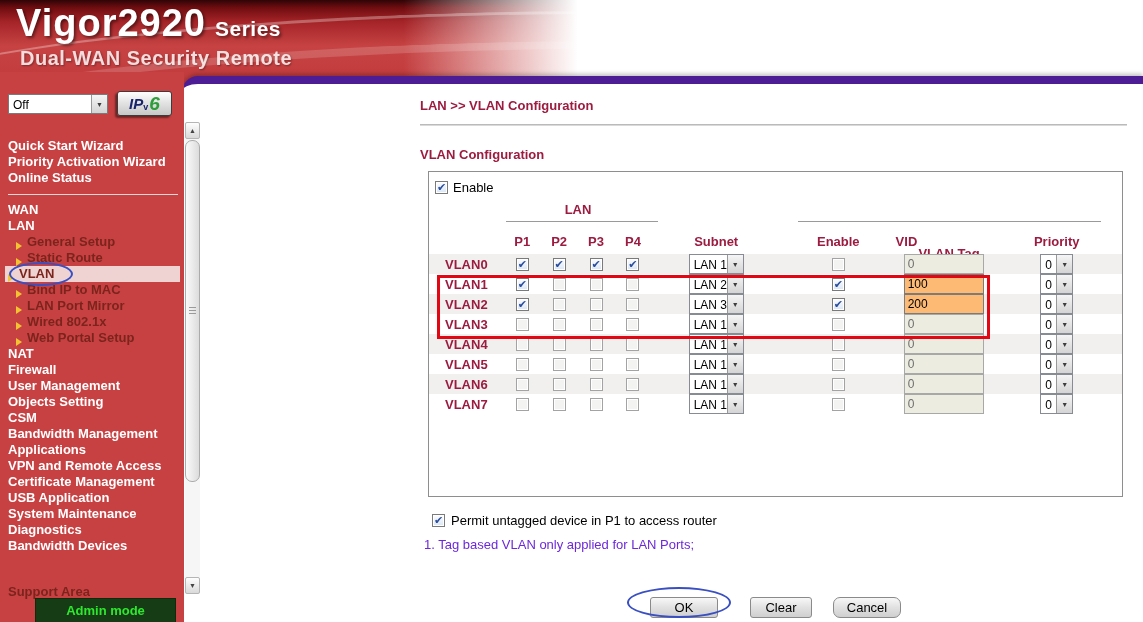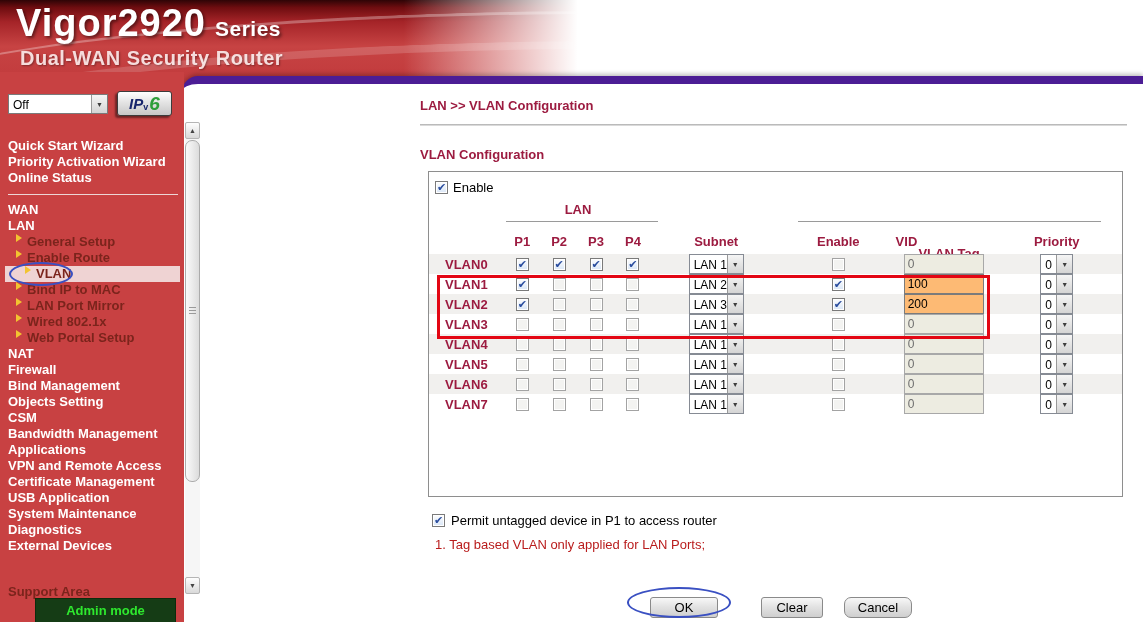--- a/index.html
+++ b/index.html
@@ -68,49 +68,49 @@
     color:#3d3d3d; font-size:7px; display:flex; align-items:center; justify-content:center; }
 
   
   .vid-input { width:80px; height:20px; border:1px solid #7b7b7b; font-family:"Liberation Sans",sans-serif;
     font-size:12px; padding:0 3px; margin-left:8px; background:#fdba74; color:#000; }
   .vid-input.dis { background:#edece1; border-color:#a8a8a8; color:#6e6e6e; }
 
   
   .permit-row { position:absolute; left:250px; top:429px; display:flex; align-items:center; gap:6px;
     font-size:13px; color:#000; }
-  .note { position:absolute; left:253px; font-size:13px; color:#b91c1c; }
+  .note { position:absolute; left:242px; font-size:13px; color:#6d28d9; }
   .note-1 { top:453px; } .note-2 { top:476px; }
   .btn-row { position:absolute; left:468px; top:513px; display:flex; }
   .btn { height:21px; font-family:"Liberation Sans",sans-serif; font-size:13px; color:#000;
     background:linear-gradient(180deg,#f8f8f8,#e3e3e3 45%,#cfcfcf); border:1px solid #8a8a8a;
     border-radius:3px; cursor:pointer; }
-  .btn-ok { width:68px; } .btn-clear { width:62px; margin-left:43px; } .btn-cancel { width:68px; margin-left:21px;border-radius:7px; }
+  .btn-ok { width:68px; } .btn-clear { width:62px; margin-left:32px; } .btn-cancel { width:68px; margin-left:21px;border-radius:7px; }
 
   
   .sidebar { position:absolute; left:0; top:72px; width:184px; bottom:0; background:#c84142; z-index:3; overflow:hidden; }
   .mode-sel { position:absolute; left:8px; top:22px; width:100px; height:20px; display:inline-flex;
     border:1px solid #7a7a7a; background:#fff; align-items:stretch; }
   .mode-sel .sel-t { flex:1; }
   .ipv6-btn { position:absolute; left:117px; top:19px; width:55px; height:25px; border:1px solid #3c3c3c;
     border-radius:3px; background:linear-gradient(180deg,#ffffff,#e4e4e4 45%,#c7c7c7);
     box-shadow:-2px 2px 2px rgba(0,0,0,0.45); display:flex; align-items:center; justify-content:center;
     cursor:pointer; }
   .ipv6-ip { font-weight:bold; font-style:italic; font-size:15px; color:#17246b; }
   .ipv6-v { font-weight:bold; font-size:9px; color:#17246b; margin-top:6px; }
   .ipv6-six { font-weight:bold; font-style:italic; font-size:19px; color:#2e9e3a; margin-left:1px; }
   .side-links { position:absolute; left:8px; right:4px; top:66px; }
   .side-divider { position:absolute; left:8px; right:6px; top:122px; border-top:1px solid #edd6d6; }
   .side-menu { position:absolute; left:8px; right:4px; top:130px; }
   .menu-item { height:16px; line-height:16px; font-weight:bold; font-size:13px; white-space:nowrap; cursor:pointer; }
   .menu-item.root { color:#fff; }
-  .menu-item.sub { color:#7b241c; padding-left:8px; display:flex; align-items:flex-start; }
+  .menu-item.sub { color:#7b241c; padding-left:8px; display:flex; align-items:flex-end; }
   .tri { width:0; height:0; border-left:6px solid #f2c431; border-top:4px solid transparent;
     border-bottom:4px solid transparent; margin-right:5px; }
-  .menu-item.highlight { background:#efd3d3; margin-left:-3px; padding-left:20px; }
+  .menu-item.highlight { background:#efd3d3; margin-left:-3px; padding-left:3px; }
   .support { position:absolute; left:8px; top:512px; font-weight:bold; font-size:13px; color:#7b241c; }
   .admin-box { position:absolute; left:35px; top:526px; width:141px; height:70px; background:#153c15;
     border:1px solid #0c2c0c; text-align:center; font-weight:bold; font-size:13px; color:#2ee82e; padding-top:3px; }
   .admin-box div { height:17px; line-height:17px; }
 
   
   .vscroll { position:absolute; left:185px; top:122px; width:15px; height:472px; background:#f6f6f6; z-index:4; }
   .sb-btn { position:absolute; left:0; width:15px; height:17px; background:linear-gradient(180deg,#fefefe,#d9d9d9);
     border:1px solid #b5b5b5; border-radius:2px; display:flex; align-items:center; justify-content:center;
     font-size:7px; color:#444; cursor:pointer; }
@@ -127,21 +127,21 @@
   .anno-vlan { left:9px; top:262px; width:64px; height:24px; }
   .anno-ok { left:627px; top:587px; width:104px; height:31px; }
 </style>
 </head>
 <body>
 
 <div class="banner">
   <div class="banner-title">
     <span>Vigor2920</span><span class="series">Series</span>
   </div>
-  <div class="banner-subtitle">Dual-WAN Security Router</div>
+  <div class="banner-subtitle">Dual-WAN Security Remote</div>
 </div>
 
 <div class="content-panel">
   <div class="breadcrumb">LAN &gt;&gt; VLAN Configuration</div>
   <div class="rule"></div>
   <div class="section-title">VLAN Configuration</div>
 
   <div class="tablebox">
     <div class="tb-enable">
       <span class="cbx on">✔</span>
@@ -462,21 +462,21 @@
   <div class="side-divider"></div>
   <div class="side-menu">
       <div class="menu-item root"><span>WAN</span></div>
       <div class="menu-item root"><span>LAN</span></div>
       <div class="menu-item sub">
         <span class="tri"></span>
         <span>General Setup</span>
       </div>
       <div class="menu-item sub">
         <span class="tri"></span>
-        <span>Enable Route</span>
+        <span>Static Route</span>
       </div>
       <div class="menu-item sub highlight">
         <span class="tri"></span>
         <span>VLAN</span>
       </div>
       <div class="menu-item sub">
         <span class="tri"></span>
         <span>Bind IP to MAC</span>
       </div>
       <div class="menu-item sub">
@@ -486,31 +486,31 @@
       <div class="menu-item sub">
         <span class="tri"></span>
         <span>Wired 802.1x</span>
       </div>
       <div class="menu-item sub">
         <span class="tri"></span>
         <span>Web Portal Setup</span>
       </div>
       <div class="menu-item root"><span>NAT</span></div>
       <div class="menu-item root"><span>Firewall</span></div>
-      <div class="menu-item root"><span>Bind Management</span></div>
+      <div class="menu-item root"><span>User Management</span></div>
       <div class="menu-item root"><span>Objects Setting</span></div>
       <div class="menu-item root"><span>CSM</span></div>
       <div class="menu-item root"><span>Bandwidth Management</span></div>
       <div class="menu-item root"><span>Applications</span></div>
       <div class="menu-item root"><span>VPN and Remote Access</span></div>
       <div class="menu-item root"><span>Certificate Management</span></div>
       <div class="menu-item root"><span>USB Application</span></div>
       <div class="menu-item root"><span>System Maintenance</span></div>
       <div class="menu-item root"><span>Diagnostics</span></div>
-      <div class="menu-item root"><span>External Devices</span></div>
+      <div class="menu-item root"><span>Bandwidth Devices</span></div>
     </div>
   <div class="support">Support Area</div>
   <div class="admin-box">
     <div>Admin mode</div>
     <div>Status: Ready</div>
   </div>
 </div>
 
 <div class="vscroll">
   <div class="sb-btn sb-up">▲</div>

